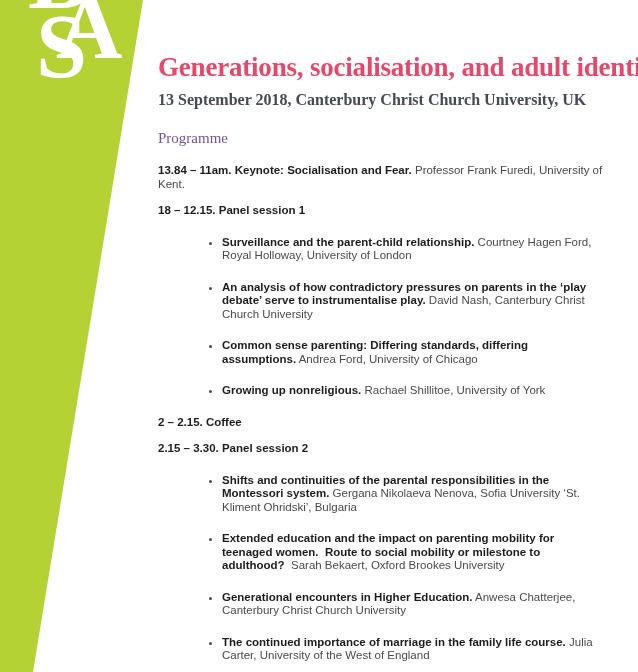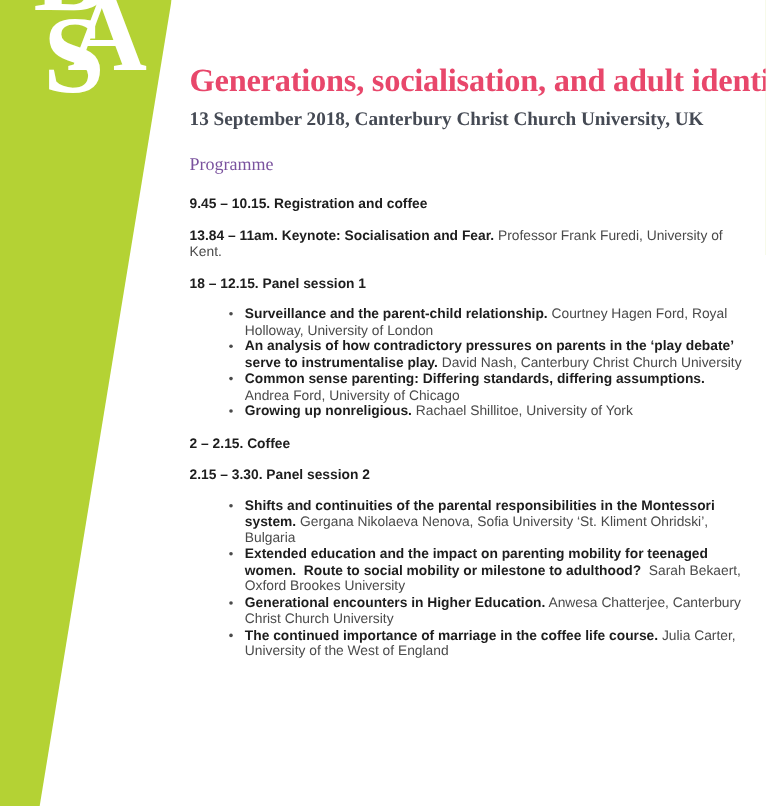--- a/index.html
+++ b/index.html
@@ -85,51 +85,50 @@
   .block .b {
     font-weight: 700;
     color: var(--bold-color, #1d1d1d);
   }
   .block ul {
     margin: 12px 0 0 0;
     padding: 0 0 0 46px;
     list-style: disc outside;
   }
   .block li {
-    margin: 0;
+    margin: 18px;
     padding: 0;
   }
 </style>
 </head>
 <body>
 
 <div class="page">
 
   <div class="logo-wedge">
     <span class="logo-letter letter-b">B</span>
     <span class="logo-letter letter-s">S</span>
     <span class="logo-letter letter-a">A</span>
   </div>
 
   <div class="content">
     <h1 class="title">Generations, socialisation, and adult identity</h1>
     <div class="date-line">13 September 2018, Canterbury Christ Church University, UK</div>
     <h2 class="programme-heading">Programme</h2>
     <div id="programme-blocks">
-        <div class="block"><span class="b">9.45 – 10.15. Registration and coffee</span></div>
         <div class="block"><span class="b">13.84 – 11am. Keynote: Socialisation and Fear.</span><span class="r"> Professor Frank Furedi, University of Kent.</span></div>
         <div class="block"><span class="b">18 – 12.15. Panel session 1</span><ul>
             <li><span class="b">Surveillance and the parent-child relationship.</span><span class="r"> Courtney Hagen Ford, Royal Holloway, University of London</span></li>
             <li><span class="b">An analysis of how contradictory pressures on parents in the ‘play debate’ serve to instrumentalise play.</span><span class="r"> David Nash, Canterbury Christ Church University</span></li>
             <li><span class="b">Common sense parenting: Differing standards, differing assumptions.</span><span class="r"> Andrea Ford, University of Chicago</span></li>
             <li><span class="b">Growing up nonreligious.</span><span class="r"> Rachael Shillitoe, University of York</span></li>
           </ul></div>
         <div class="block"><span class="b">2 – 2.15. Coffee</span></div>
         <div class="block"><span class="b">2.15 – 3.30. Panel session 2</span><ul>
             <li><span class="b">Shifts and continuities of the parental responsibilities in the Montessori system.</span><span class="r"> Gergana Nikolaeva Nenova, Sofia University ‘St. Kliment Ohridski’, Bulgaria</span></li>
             <li><span class="b">Extended education and the impact on parenting mobility for teenaged women.  Route to social mobility or milestone to adulthood?</span><span class="r">  Sarah Bekaert, Oxford Brookes University</span></li>
             <li><span class="b">Generational encounters in Higher Education.</span><span class="r"> Anwesa Chatterjee, Canterbury Christ Church University</span></li>
-            <li><span class="b">The continued importance of marriage in the coffee life course.</span><span class="r"> Julia Carter, University of the West of England</span></li>
+            <li><span class="b">The continued importance of marriage in the family life course.</span><span class="r"> Julia Carter, University of the West of England</span></li>
           </ul></div>
       </div>
   </div>
 
 </div>
 
 </body></html>

